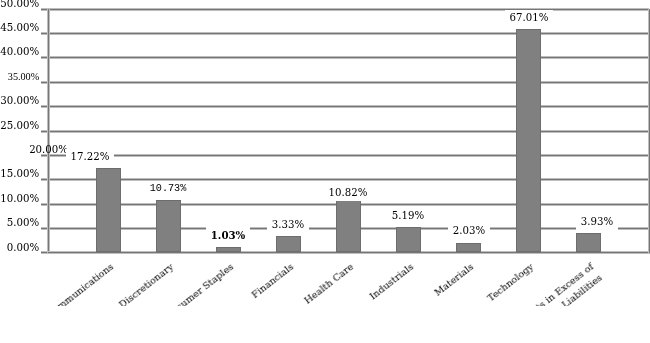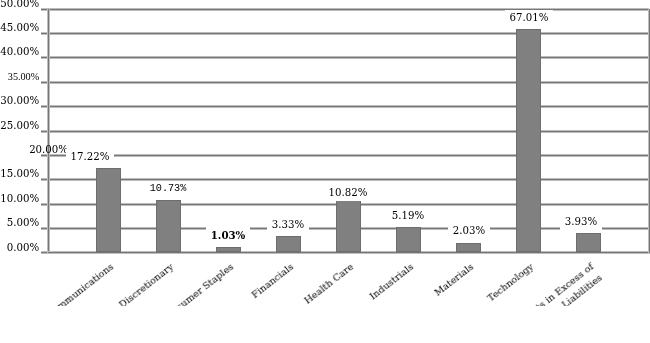--- a/index.html
+++ b/index.html
@@ -84,21 +84,21 @@
     </div>
   <div id="dlabels">
       <div class="dlabel" style="left: 50px; width: 80px; top: 150.935px;"><span>17.22%</span></div>
       <div class="dlabel" style="left: 128.17px; width: 80px; top: 182.581px; font-family: Liberation Mono, monospace;"><span>10.73%</span></div>
       <div class="dlabel" style="left: 188.24px; width: 80px; top: 229.878px; font-weight: bold;"><span>1.03%</span></div>
       <div class="dlabel" style="left: 248.31px; width: 80px; top: 218.663px;"><span>3.33%</span></div>
       <div class="dlabel" style="left: 308.38px; width: 80px; top: 187px;"><span>10.82%</span></div>
       <div class="dlabel" style="left: 368.45px; width: 80px; top: 209.594px;"><span>5.19%</span></div>
       <div class="dlabel" style="left: 428.52px; width: 80px; top: 225.002px;"><span>2.03%</span></div>
       <div class="dlabel" style="left: 488.59px; width: 80px; top: 11.9693px;"><span>67.01%</span></div>
-      <div class="dlabel" style="left: 541px; width: 80px; top: 215.737px; text-align: center;"><span>3.93%</span></div>
+      <div class="dlabel" style="left: 557px; width: 80px; top: 215.737px; text-align: center;"><span>3.93%</span></div>
     </div>
   <div id="xlabels">
       <div class="xlabel-anchor" style="left: 107.5px; top: 260px; transform: rotate(-38deg);">
         <div class="xlabel"><span>Communications</span></div>
       </div>
       <div class="xlabel-anchor" style="left: 167.57px; top: 260px; transform: rotate(-38deg);">
         <div class="xlabel"><span>Consumer Discretionary</span></div>
       </div>
       <div class="xlabel-anchor" style="left: 227.64px; top: 260px; transform: rotate(-38deg);">
         <div class="xlabel"><span>Consumer Staples</span></div>

